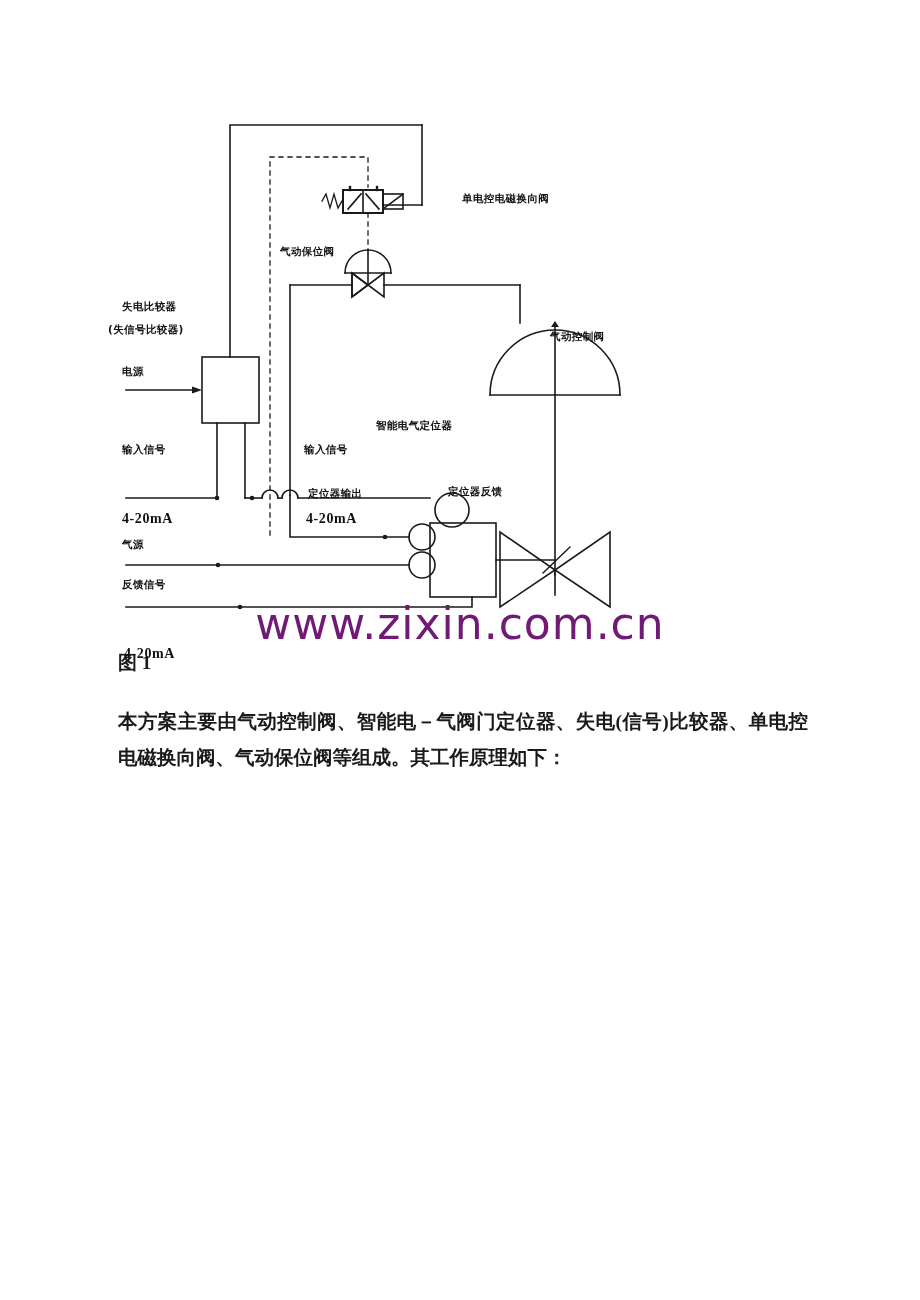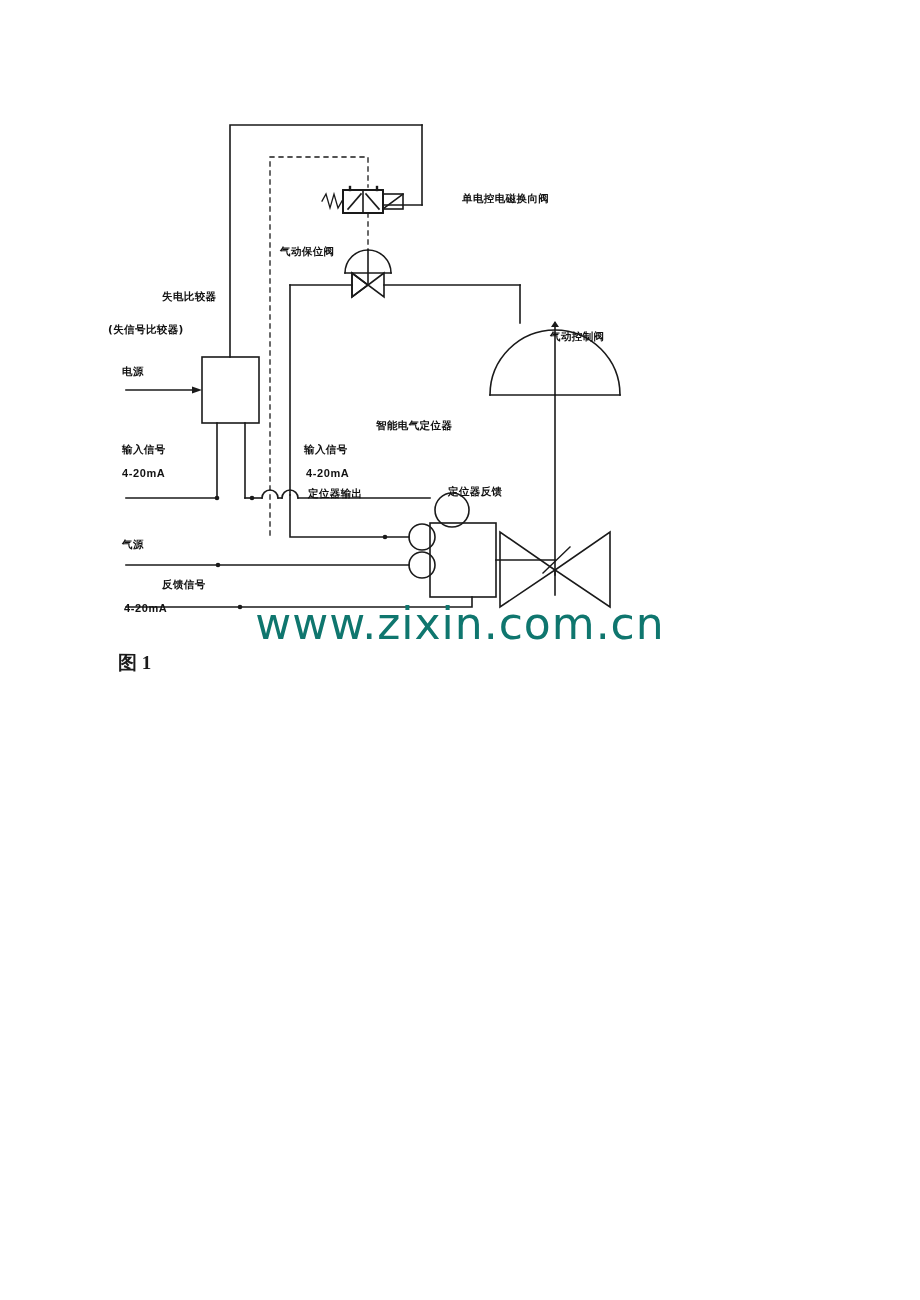--- a/index.html
+++ b/index.html
@@ -39,35 +39,36 @@
     position: absolute;
     font-family: "DejaVu Sans", "Liberation Sans", sans-serif;
     font-size: 10.5px;
     font-weight: 700;
     line-height: 1.28;
     color: #111;
     letter-spacing: 0.4px;
     white-space: pre;
   }
   .dwg-label.mono {
-    font-family: Liberation Sans, sans-serif;
-    font-size: 11px;
+    font-family: Liberation Serif, serif;
+    font-size: 14px;
     letter-spacing: 0.6px;
+    margin-top: 44px;
   }
 
   
   #watermark {
     position: absolute;
     left: 0;
     top: 598px;
     width: 920px;
     text-align: center;
     font-family: "DejaVu Sans", "Liberation Sans", sans-serif;
     font-size: 44px;
-    color: #0f766e;
+    color: #701a75;
     letter-spacing: 1px;
     user-select: none;
     pointer-events: none;
   }
 
   
   #article {
     position: absolute;
     left: 118px;
     top: 648px;
@@ -203,47 +204,48 @@
           <path d="M 455 475 L 455 500"></path>
         </g>
 
       </g>
     </svg>
 
     <div class="dwg-label" style="left:362px; top:97px;">单电控电磁换向阀</div>
 
     <div class="dwg-label" style="left:180px; top:150px;">气动保位阀</div>
 
-    <div class="dwg-label" style="left:22px; top:195px;margin-left:40px;">失电比较器</div>
+    <div class="dwg-label" style="left:22px; top:205px;">失电比较器</div>
     <div class="dwg-label" style="left:8px; top:228px;">(失信号比较器)</div>
 
     <div class="dwg-label" style="left:22px; top:270px;text-align:center;">电源</div>
 
     <div class="dwg-label" style="left:22px; top:348px;">输入信号</div>
     <div class="dwg-label mono" style="left:22px; top:371px;">4-20mA</div>
 
     <div class="dwg-label" style="left:204px; top:348px;">输入信号</div>
     <div class="dwg-label mono" style="left:206px; top:371px;">4-20mA</div>
 
     <div class="dwg-label" style="left:276px; top:324px;">智能电气定位器</div>
 
     <div class="dwg-label" style="left:208px; top:392px;">定位器输出</div>
 
     <div class="dwg-label" style="left:348px; top:390px;">定位器反馈</div>
 
     <div class="dwg-label" style="left:22px; top:443px;">气源</div>
 
-    <div class="dwg-label" style="left:22px; top:483px;margin-left:40px;">反馈信号</div>
+    <div class="dwg-label" style="left:22px; top:483px;">反馈信号</div>
     <div class="dwg-label mono" style="left:24px; top:506px;">4-20mA</div>
 
     <div class="dwg-label" style="left:450px; top:235px;">气动控制阀</div>
   </div>
 
   <div id="watermark">www.zixin.com.cn</div>
 
   <div id="article">
     <p class="fig-caption">图 1</p>
 
+    <p class="para">本方案主要由气动控制阀、智能电－气阀门定位器、失电(信号)比较器、单电控电磁换向阀、气动保位阀等组成。其工作原理如下：</p>
 
 
   </div>
 
 </div>
 
 </body></html>

